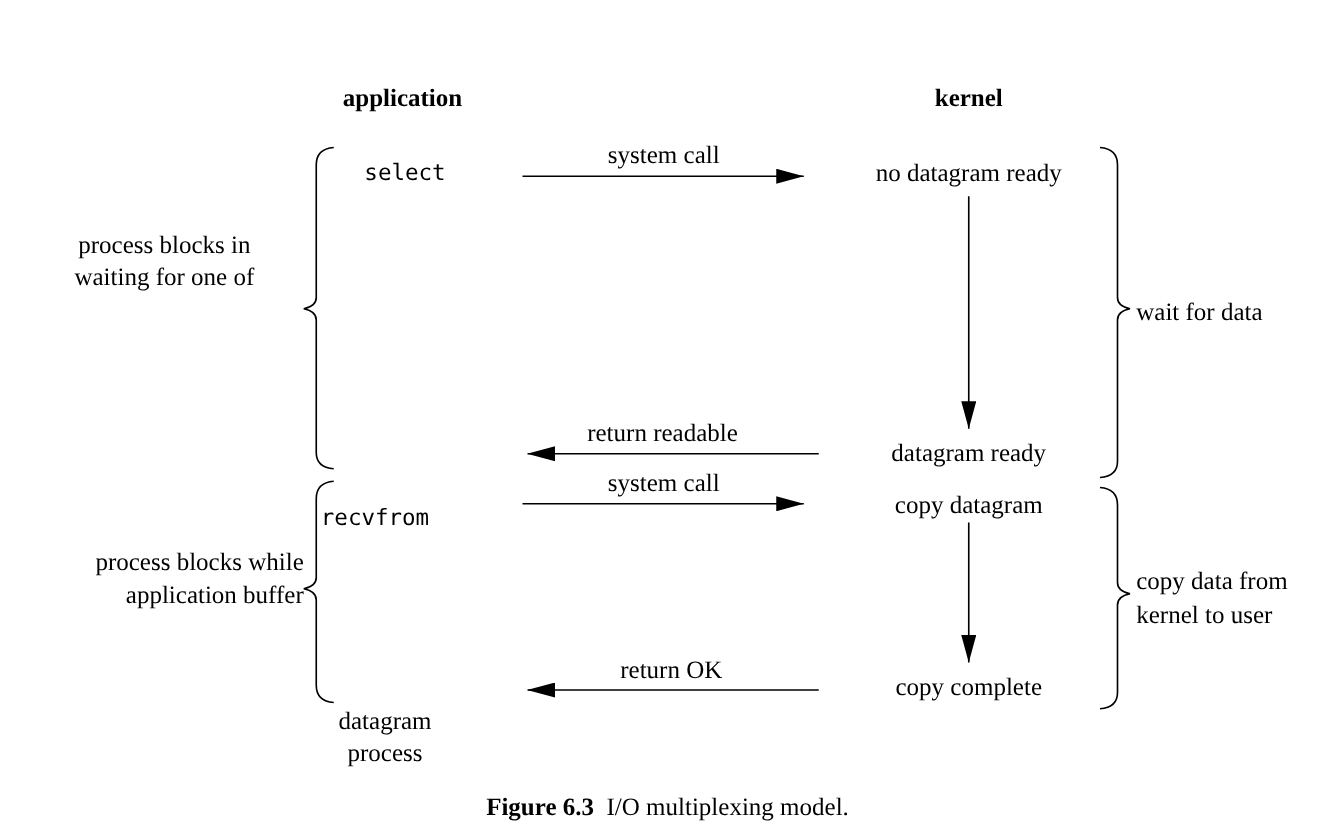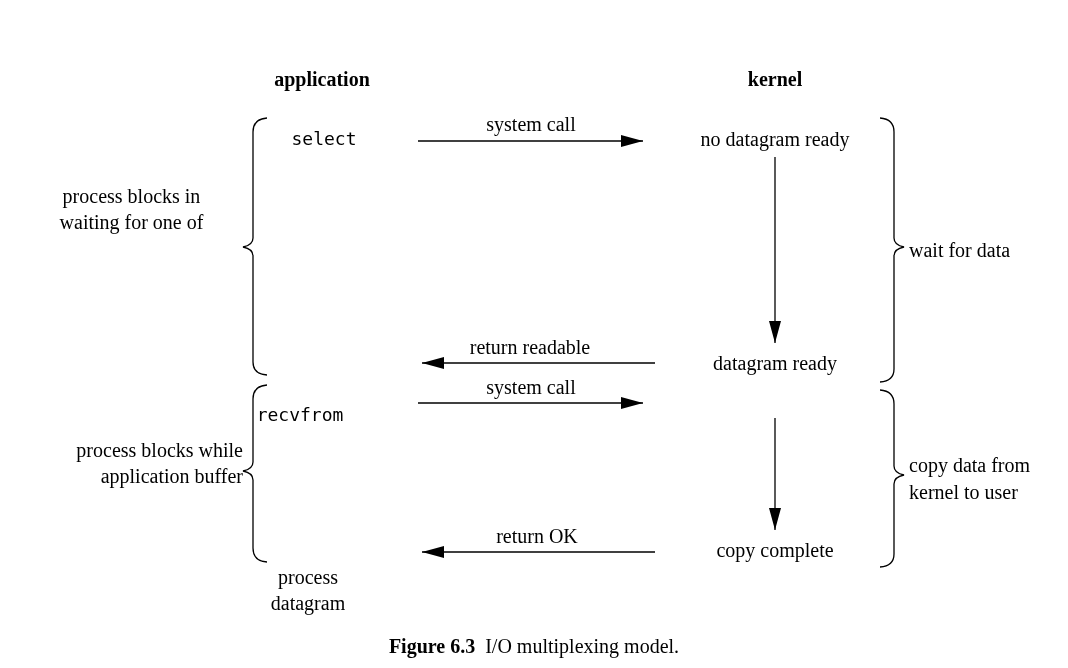--- a/index.html
+++ b/index.html
@@ -64,26 +64,27 @@
     <path d="M880,118 Q894,119 894,132 L894,238 Q894,245 904,247 Q894,249 894,256 L894,369 Q894,381 880,382" fill="none" stroke="#000000" stroke-width="1.3"></path>
     <path d="M880,390 Q894,391 894,404 L894,466 Q894,473 904,475 Q894,477 894,484 L894,554 Q894,566 880,567" fill="none" stroke="#000000" stroke-width="1.3"></path>
   </svg>
 
   <div class="t bold center" style="left:242px; top:66px; width:160px;">application</div>
   <div class="t bold center" style="left:695px; top:66px; width:160px;">kernel</div>
 
   <div class="t mono center" style="left:254px; top:126px; width:140px;">select</div>
   <div class="t mono center" style="left:230px; top:390px; width:140px;margin-top:12px;">recvfrom</div>
   <div class="t center" style="left:248px; top:564px; width:120px;">
+    <div>datagram</div>
     <div>process</div>
-    <div>datagram</div>
   </div>
 
   <div class="t center" style="left:675px; top:126px; width:200px;">no datagram ready</div>
   <div class="t center" style="left:675px; top:350px; width:200px;">datagram ready</div>
+  <div class="t center" style="left:675px; top:391px; width:200px;">copy datagram</div>
   <div class="t center" style="left:675px; top:537px; width:200px;">copy complete</div>
 
   <div class="t center" style="left:431px; top:111px; width:200px;">system call</div>
   <div class="t center" style="left:430px; top:334px; width:200px;">return readable</div>
   <div class="t center" style="left:431px; top:374px; width:200px;">system call</div>
   <div class="t center" style="left:437px; top:523px; width:200px;">return OK</div>
 
   <div class="t right" style="left:20px; top:183px; width:223px;text-align:center;">
     <div>process blocks in</div>
     <div>waiting for one of</div>

